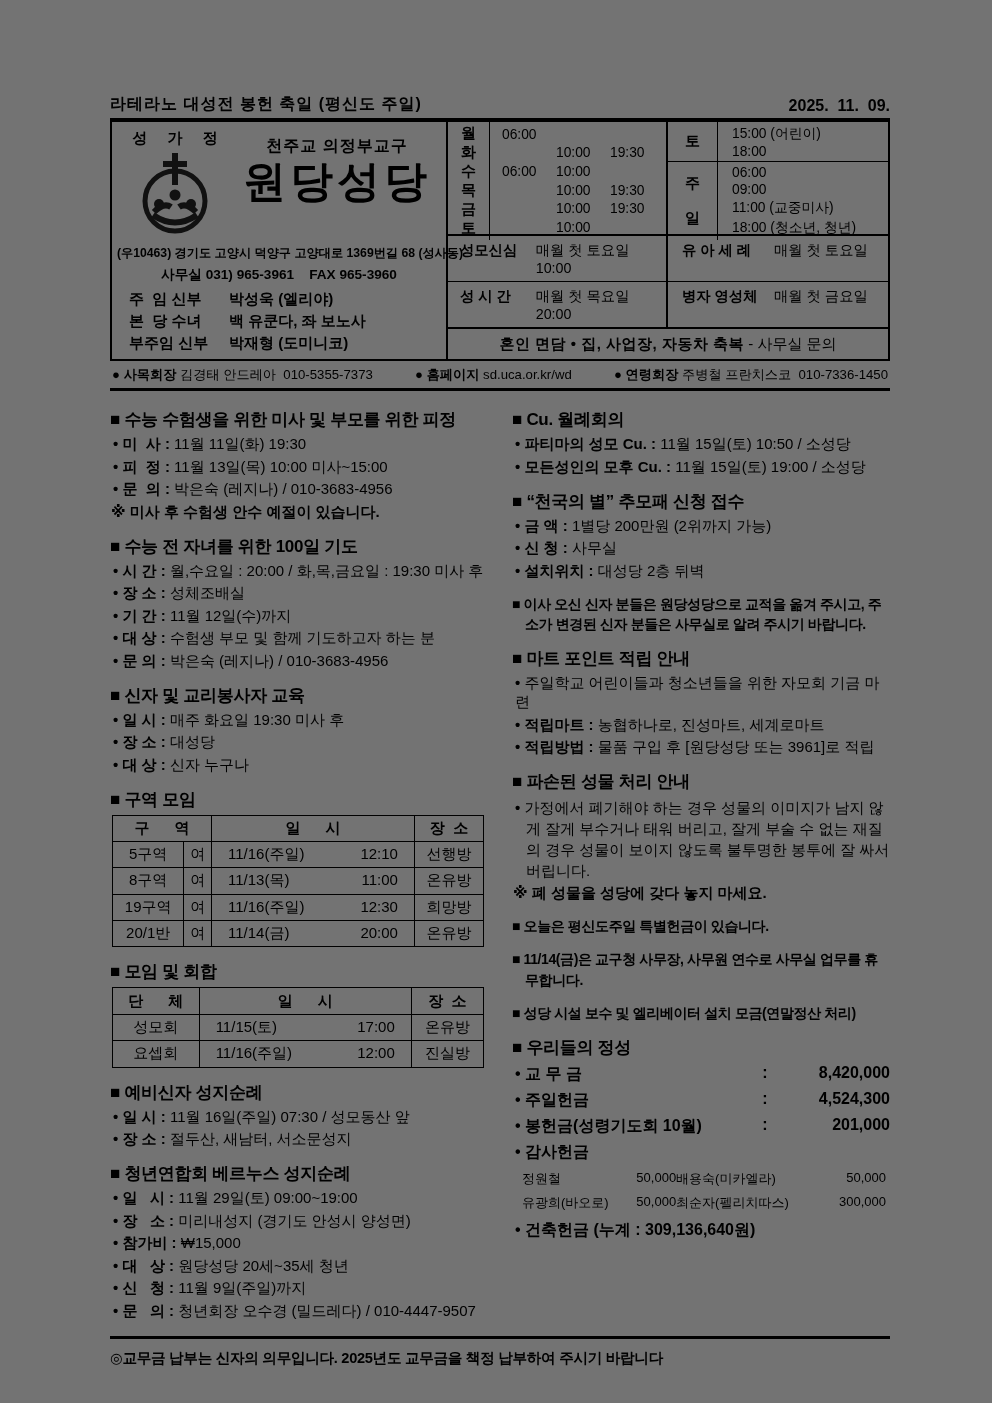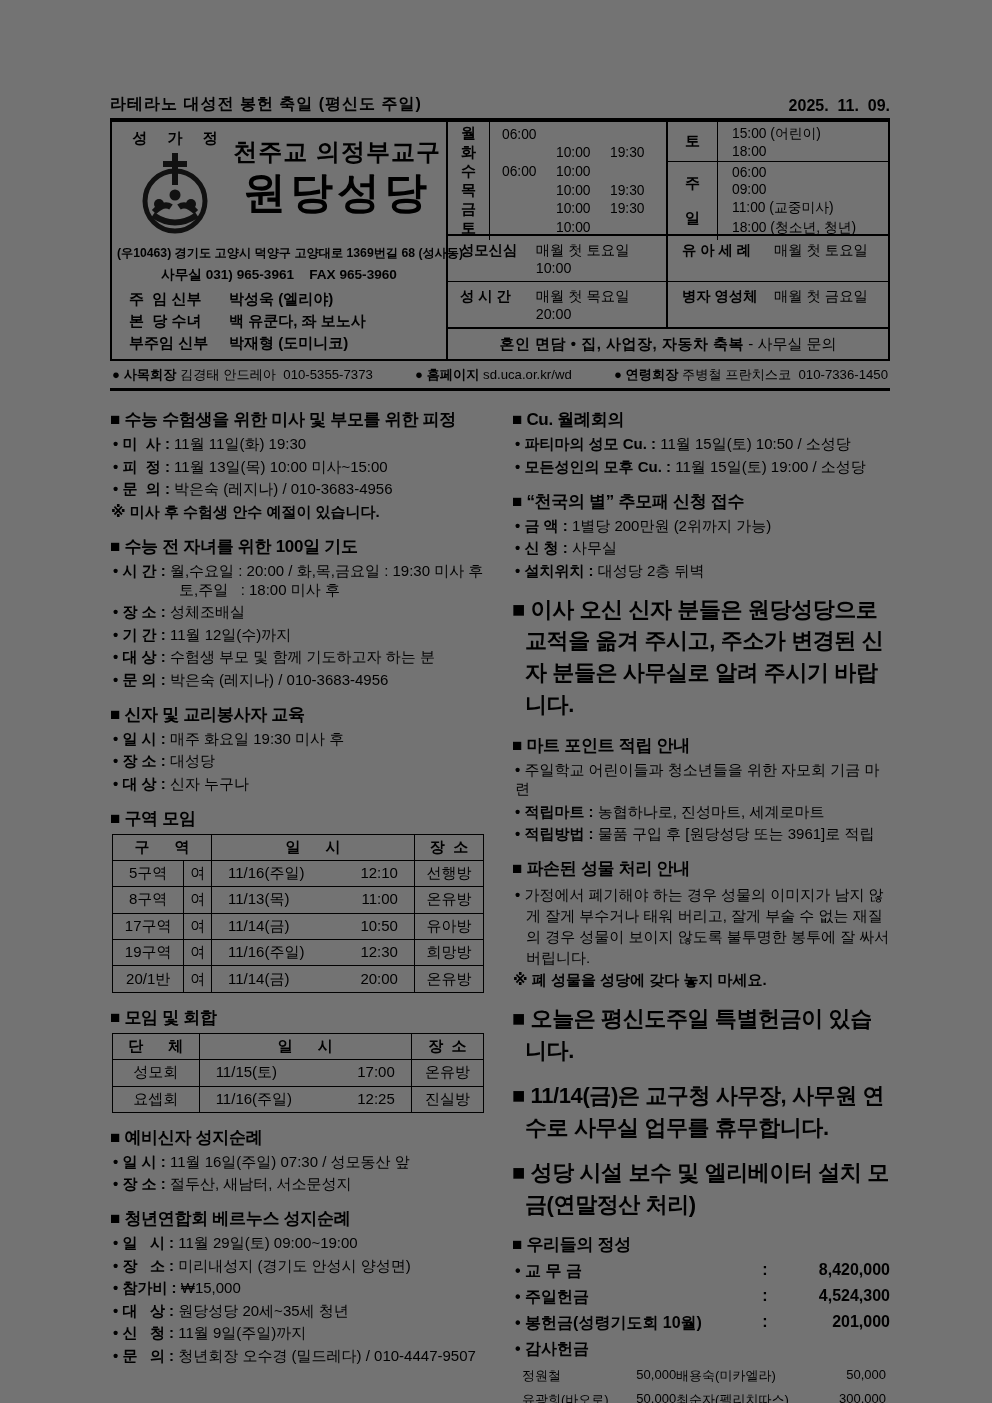--- a/index.html
+++ b/index.html
@@ -12,21 +12,21 @@
   .feast { font-size:16px; font-weight:bold; letter-spacing:1px; }
   .bdate { font-size:16px; font-weight:bold; white-space:pre; }
 
   
   .hbox { display:grid; grid-template-columns:336px 1fr; border:2px solid #000; border-top-width:1.6px; }
   .pbox { border-right:2px solid #000; padding:5px 5px 4px; display:flex; flex-direction:column; }
   .ptop { display:flex; }
   .plogo { width:116px; text-align:center; }
   .hf { font-size:15px; font-weight:bold; letter-spacing:8px; margin:2px 0 0 8px; white-space:nowrap; }
   .pname { flex:1; text-align:center; padding-top:9px; }
-  .diocese { font-size:24px; font-weight:bold; letter-spacing:1px;text-align:right; }
+  .diocese { font-size:16px; font-weight:bold; letter-spacing:1px; }
   .cname { font-size:43px; font-weight:bold; letter-spacing:4px; line-height:1.02; margin-top:3px; }
   .addr { font-size:12.2px; font-weight:bold; text-align:center; margin-top:5px; white-space:nowrap; }
   .office { font-size:13.6px; font-weight:bold; text-align:center; margin-top:4px; white-space:pre; }
   .staff { margin-top:3px; padding-left:12px; }
   .srow { display:flex; font-size:15px; font-weight:bold; margin-top:3px; }
   .srole { width:100px; white-space:pre; }
   .sname { white-space:pre; }
 
   .hright { display:flex; flex-direction:column; }
   .mtable { display:grid; grid-template-columns:1fr 1fr; border-bottom:2px solid #000; height:114px; }
@@ -57,21 +57,21 @@
   .cols { display:flex; gap:16px; margin-top:4px; }
   .colL { width:386px; }
   .colR { flex:1; }
   .sec { margin-top:13px; }
   .sec-title { font-size:17px; font-weight:bold; white-space:pre; margin-bottom:4px; letter-spacing:-0.3px; }
   .it { font-size:15px; margin:3.5px 0 3.5px 3px; }
   .it b { white-space:pre; }
   .it .r2 { margin-left:66px; white-space:pre; }
   .note { font-weight:bold; font-size:15px; margin:3px 0 0 1px; }
   .para { font-size:15px; margin:3px 0 0 3px; text-indent:-11px; padding-left:11px; line-height:1.4; }
-  .bigb { font-size:22px; font-weight:bold; line-height:1.45; text-indent:-13px; padding-left:13px; letter-spacing:-0.4px; }
+  .bigb { font-size:14px; font-weight:bold; line-height:1.45; text-indent:-13px; padding-left:13px; letter-spacing:-0.4px; }
 
   table.btab { border-collapse:collapse; width:372px; font-size:15px; margin:3px 0 2px 2px; }
   .btab th, .btab td { border:1.5px solid #000; padding:3.2px 2px; text-align:center; }
   .btab th { white-space:pre; font-weight:bold; }
   .dtwrap { display:flex; justify-content:space-between; padding:0 14px; }
 
   .amt { display:flex; font-weight:bold; font-size:16px; margin:5px 0; padding-left:3px; }
   .amt .lb { flex:1; }
   .amt .cl { width:26px; text-align:center; }
   .amt .am { width:112px; text-align:right; }
@@ -231,21 +231,21 @@
         <div class="sec-title">■ 수능 수험생을 위한 미사 및 부모를 위한 피정</div>
         <div class="it"><b>• 미  사 : </b><span>11월 11일(화)  19:30</span></div>
         <div class="it"><b>• 피  정 : </b><span>11월 13일(목)  10:00 미사~15:00</span></div>
         <div class="it"><b>• 문  의 : </b><span>박은숙 (레지나) / 010-3683-4956</span></div>
         <div class="note">※ 미사 후 수험생 안수 예절이 있습니다.</div>
       </div>
 
       <div class="sec">
         <div class="sec-title">■ 수능 전 자녀를 위한 100일 기도</div>
         <div class="it"><b>• 시 간 : </b><span>월,수요일 : 20:00 / 화,목,금요일 : 19:30 미사 후</span>
-          <div class="r2">토,주일   : 18:00 미사 후</div></div>
+          </div>
         <div class="it"><b>• 장 소 : </b><span>성체조배실</span></div>
         <div class="it"><b>• 기 간 : </b><span>11월 12일(수)까지</span></div>
         <div class="it"><b>• 대 상 : </b><span>수험생 부모 및 함께 기도하고자 하는 분</span></div>
         <div class="it"><b>• 문 의 : </b><span>박은숙 (레지나) / 010-3683-4956</span></div>
       </div>
 
       <div class="sec">
         <div class="sec-title">■ 신자 및 교리봉사자 교육</div>
         <div class="it"><b>• 일 시 : </b><span>매주 화요일  19:30 미사 후</span></div>
         <div class="it"><b>• 장 소 : </b><span>대성당</span></div>
@@ -277,31 +277,20 @@
                 <td>여</td>
                 <td>
                   <div class="dtwrap">
                     <span>11/13(목)</span>
                     <span>11:00</span>
                   </div>
                 </td>
                 <td>온유방</td>
               </tr>
           <tr>
-                <td>17구역</td>
-                <td>여</td>
-                <td>
-                  <div class="dtwrap">
-                    <span>11/14(금)</span>
-                    <span>10:50</span>
-                  </div>
-                </td>
-                <td>유아방</td>
-              </tr>
-          <tr>
                 <td>19구역</td>
                 <td>여</td>
                 <td>
                   <div class="dtwrap">
                     <span>11/16(주일)</span>
                     <span>12:30</span>
                   </div>
                 </td>
                 <td>희망방</td>
               </tr>
@@ -337,21 +326,21 @@
                     <span>17:00</span>
                   </div>
                 </td>
                 <td>온유방</td>
               </tr>
           <tr>
                 <td>요셉회</td>
                 <td>
                   <div class="dtwrap">
                     <span>11/16(주일)</span>
-                    <span>12:25</span>
+                    <span>12:00</span>
                   </div>
                 </td>
                 <td>진실방</td>
               </tr>
         </tbody>
           </table>
       </div>
 
       <div class="sec">
         <div class="sec-title">■ 예비신자 성지순례</div>

